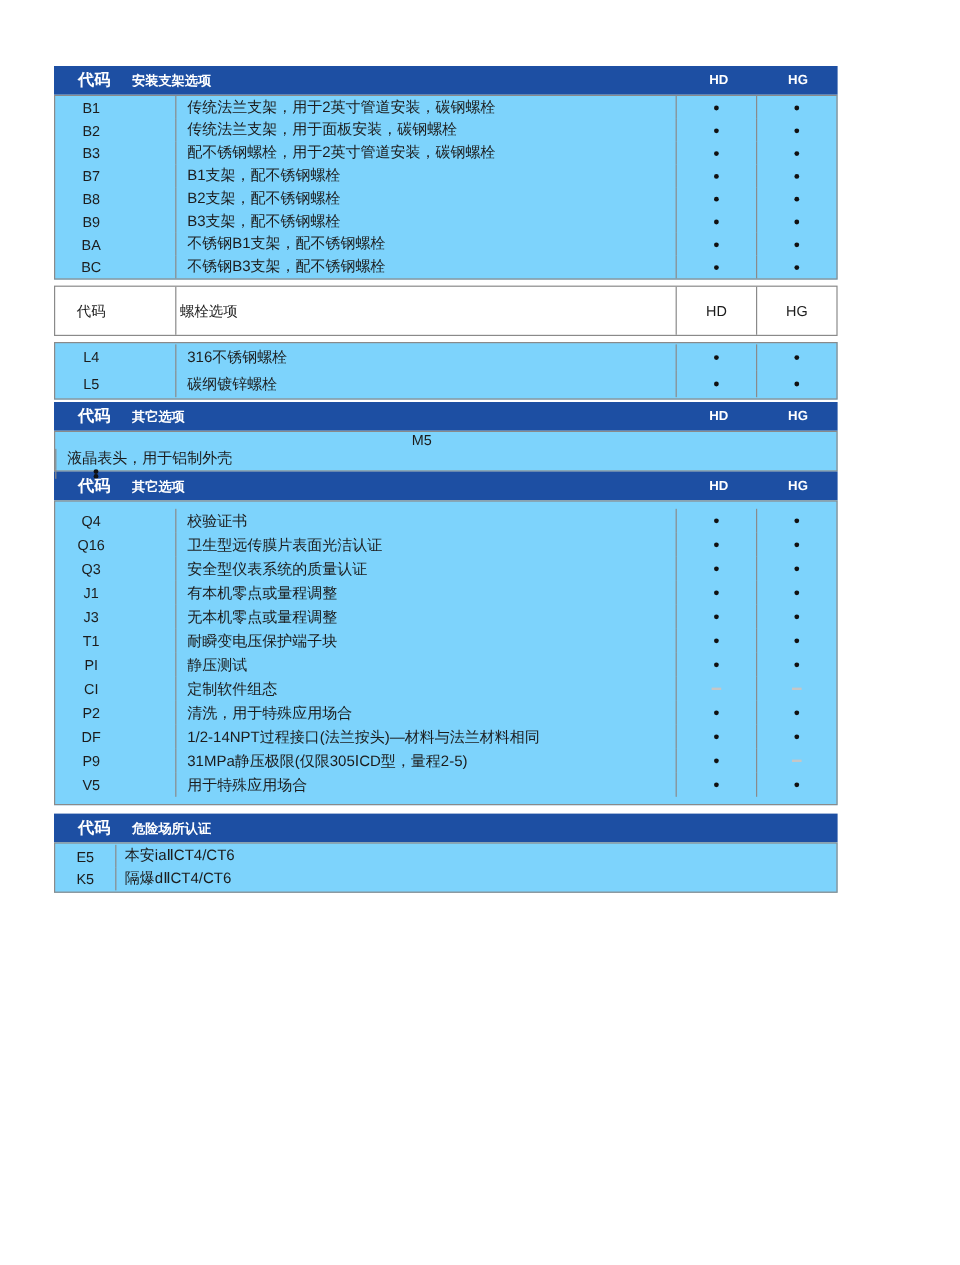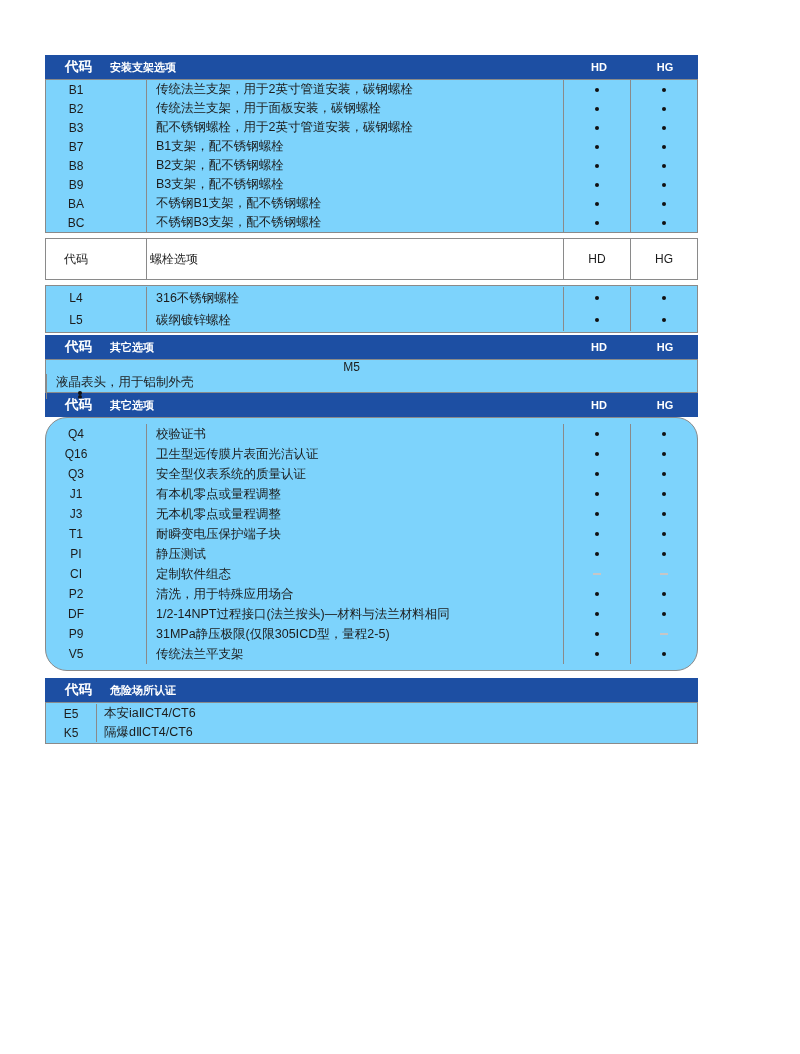--- a/index.html
+++ b/index.html
@@ -70,21 +70,21 @@
   .dash{width:8px;height:2px;background:var(--dash);}
 
   
   .sec-mounting .row{height:19px;}
   .sec-mounting .body-box{margin-top:0;}
   .sec-bolt{margin-top:5px;}
   .sec-bolt .body-box{margin-top:5px;padding:1px 0;}
   .sec-bolt .row{height:22px;}
   .sec-display{margin-top:2px;}
   .sec-display .row{height:32px;flex-direction:column;}
-  .sec-other .body-box{padding:6px 0;border-radius:22px;}
+  .sec-other .body-box{padding:6px 0;}
   .sec-other .row{height:20px;}
   .sec-hazard{margin-top:7px;}
   .sec-hazard .body-box{padding:1px 0;}
   .sec-hazard .row{height:19px;}
   .sec-hazard .c-code{width:50px;padding-right:0;}
   .sec-hazard .c-desc{padding-left:7px;}
 </style>
 </head>
 <body>
 
@@ -343,21 +343,21 @@
             <span class="c-desc">31MPa静压极限(仅限305ⅠCD型，量程2-5)</span>
             <div class="c-mark">
               <span class="dot"></span>
             </div>
             <div class="c-mark">
               <span class="dash"></span>
             </div>
           </div>
           <div class="row">
             <span class="c-code">V5</span>
-            <span class="c-desc">传统法兰平支架</span>
+            <span class="c-desc">用于特殊应用场合</span>
             <div class="c-mark">
               <span class="dot"></span>
             </div>
             <div class="c-mark">
               <span class="dot"></span>
             </div>
           </div>
         </div>
       </div>
       <div class="section sec-hazard">

